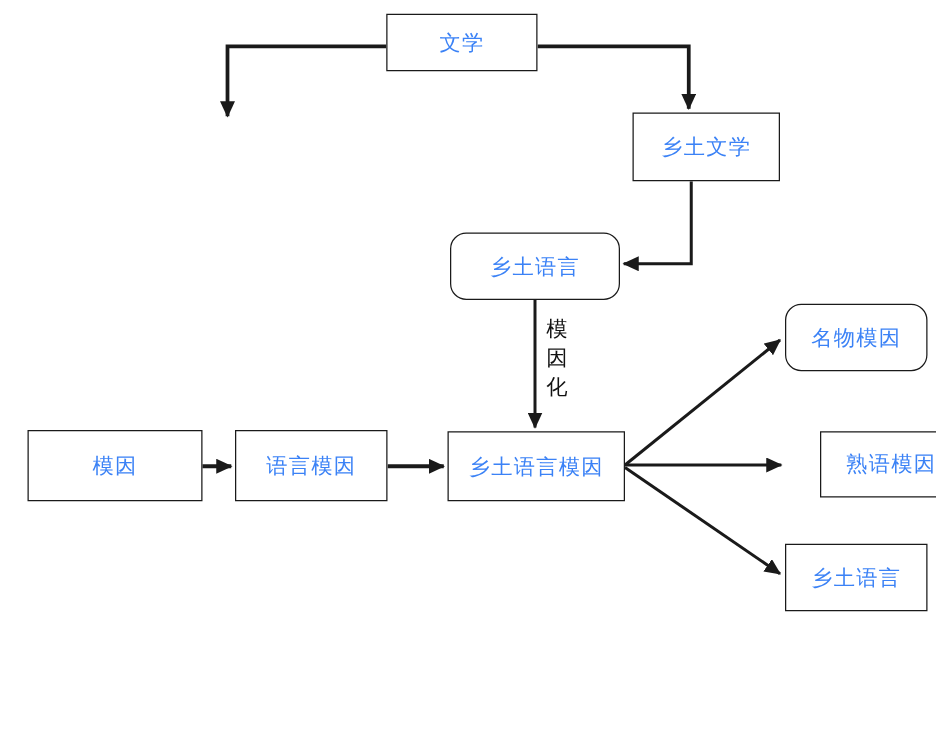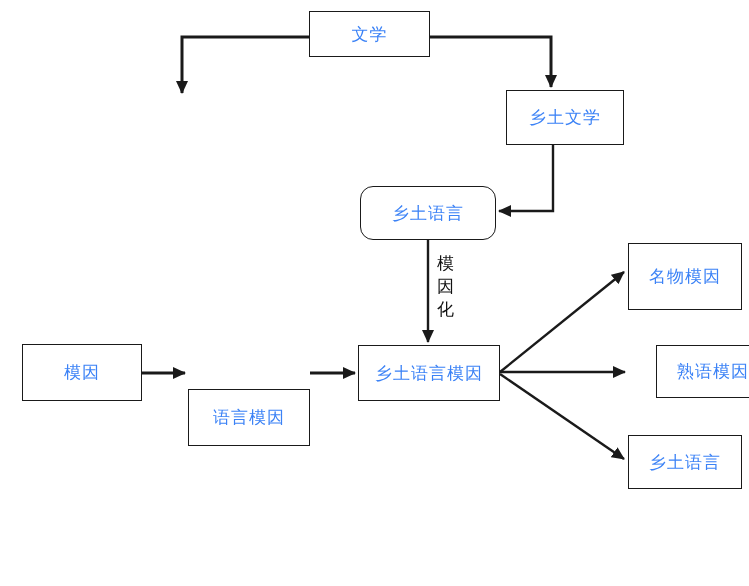--- a/index.html
+++ b/index.html
@@ -57,24 +57,24 @@
     font-weight: 600;
     color: #111111;
     letter-spacing: 1px;
   }
 
   
   .n-literature          { left: 309px; top: 11px;  width: 121px; height: 46px; }
   .n-urban-literature    { left: 121px; top: 96px;  width: 125px; height: 50px; }
   .n-native-literature   { left: 494px; top: 90px;  width: 118px; height: 55px; margin-left: 12px; }
   .n-native-language     { left: 360px; top: 186px; width: 136px; height: 54px; border-radius: 13px; }
-  .n-meme                { left: 22px;  top: 344px; width: 120px; height: 57px; }
-  .n-language-meme       { left: 188px; top: 344px; width: 122px; height: 57px; margin-top: 45px; }
+  .n-meme                { left: 22px;  top: 344px; width: 140px; height: 57px; }
+  .n-language-meme       { left: 188px; top: 344px; width: 122px; height: 57px; }
   .n-native-language-meme{ left: 358px; top: 345px; width: 142px; height: 56px; }
-  .n-mingwu-meme         { left: 628px; top: 243px; width: 114px; height: 67px; }
+  .n-mingwu-meme         { left: 628px; top: 243px; width: 114px; height: 54px; border-radius: 13px; }
   .n-shuyu-meme          { left: 656px; top: 345px; width: 114px; height: 53px; }
   .n-liyu-meme           { left: 628px; top: 435px; width: 114px; height: 54px; }
 </style>
 </head>
 <body>
 
 <div class="stage">
 
   <svg class="arrow-layer" width="749" height="586" viewBox="0 0 749 586" xmlns="http://www.w3.org/2000/svg">
     <defs>

